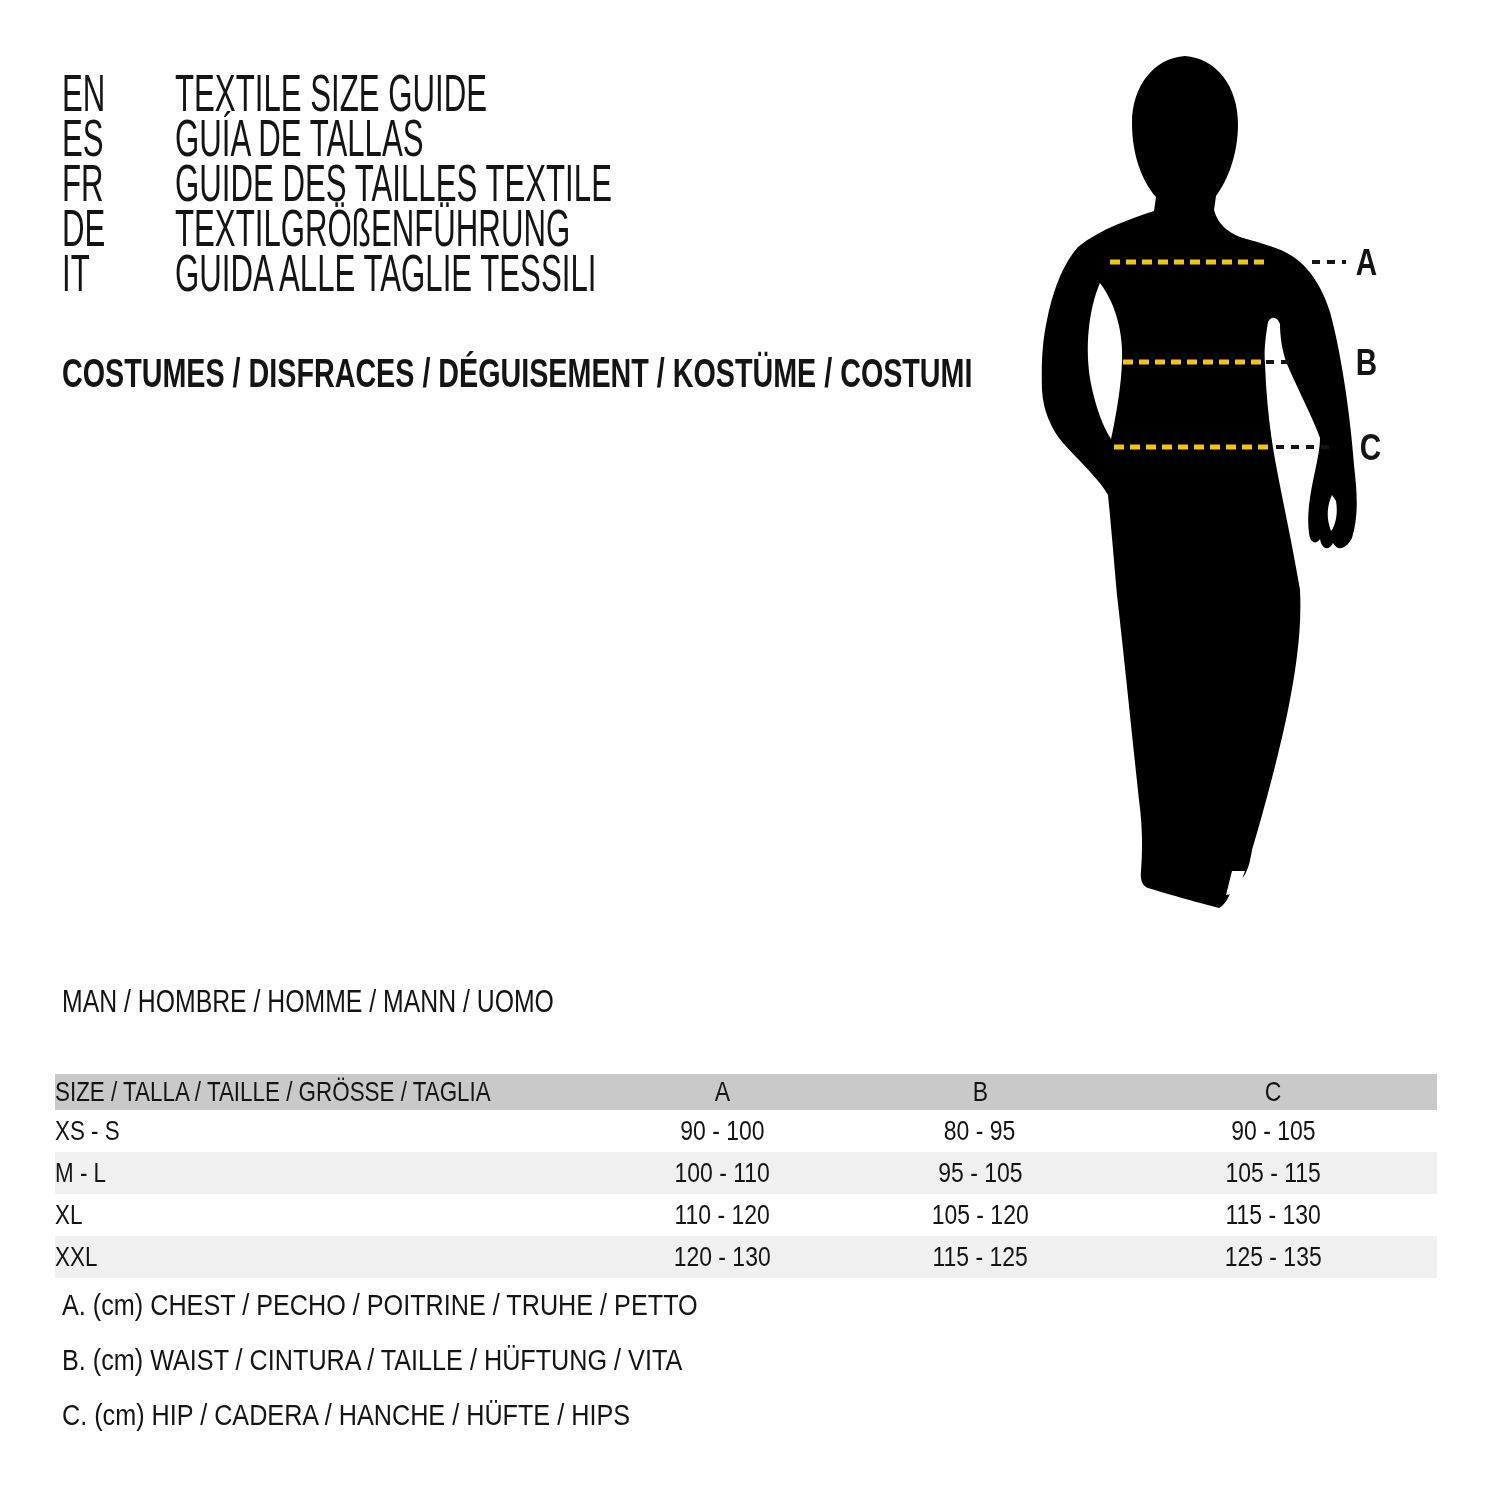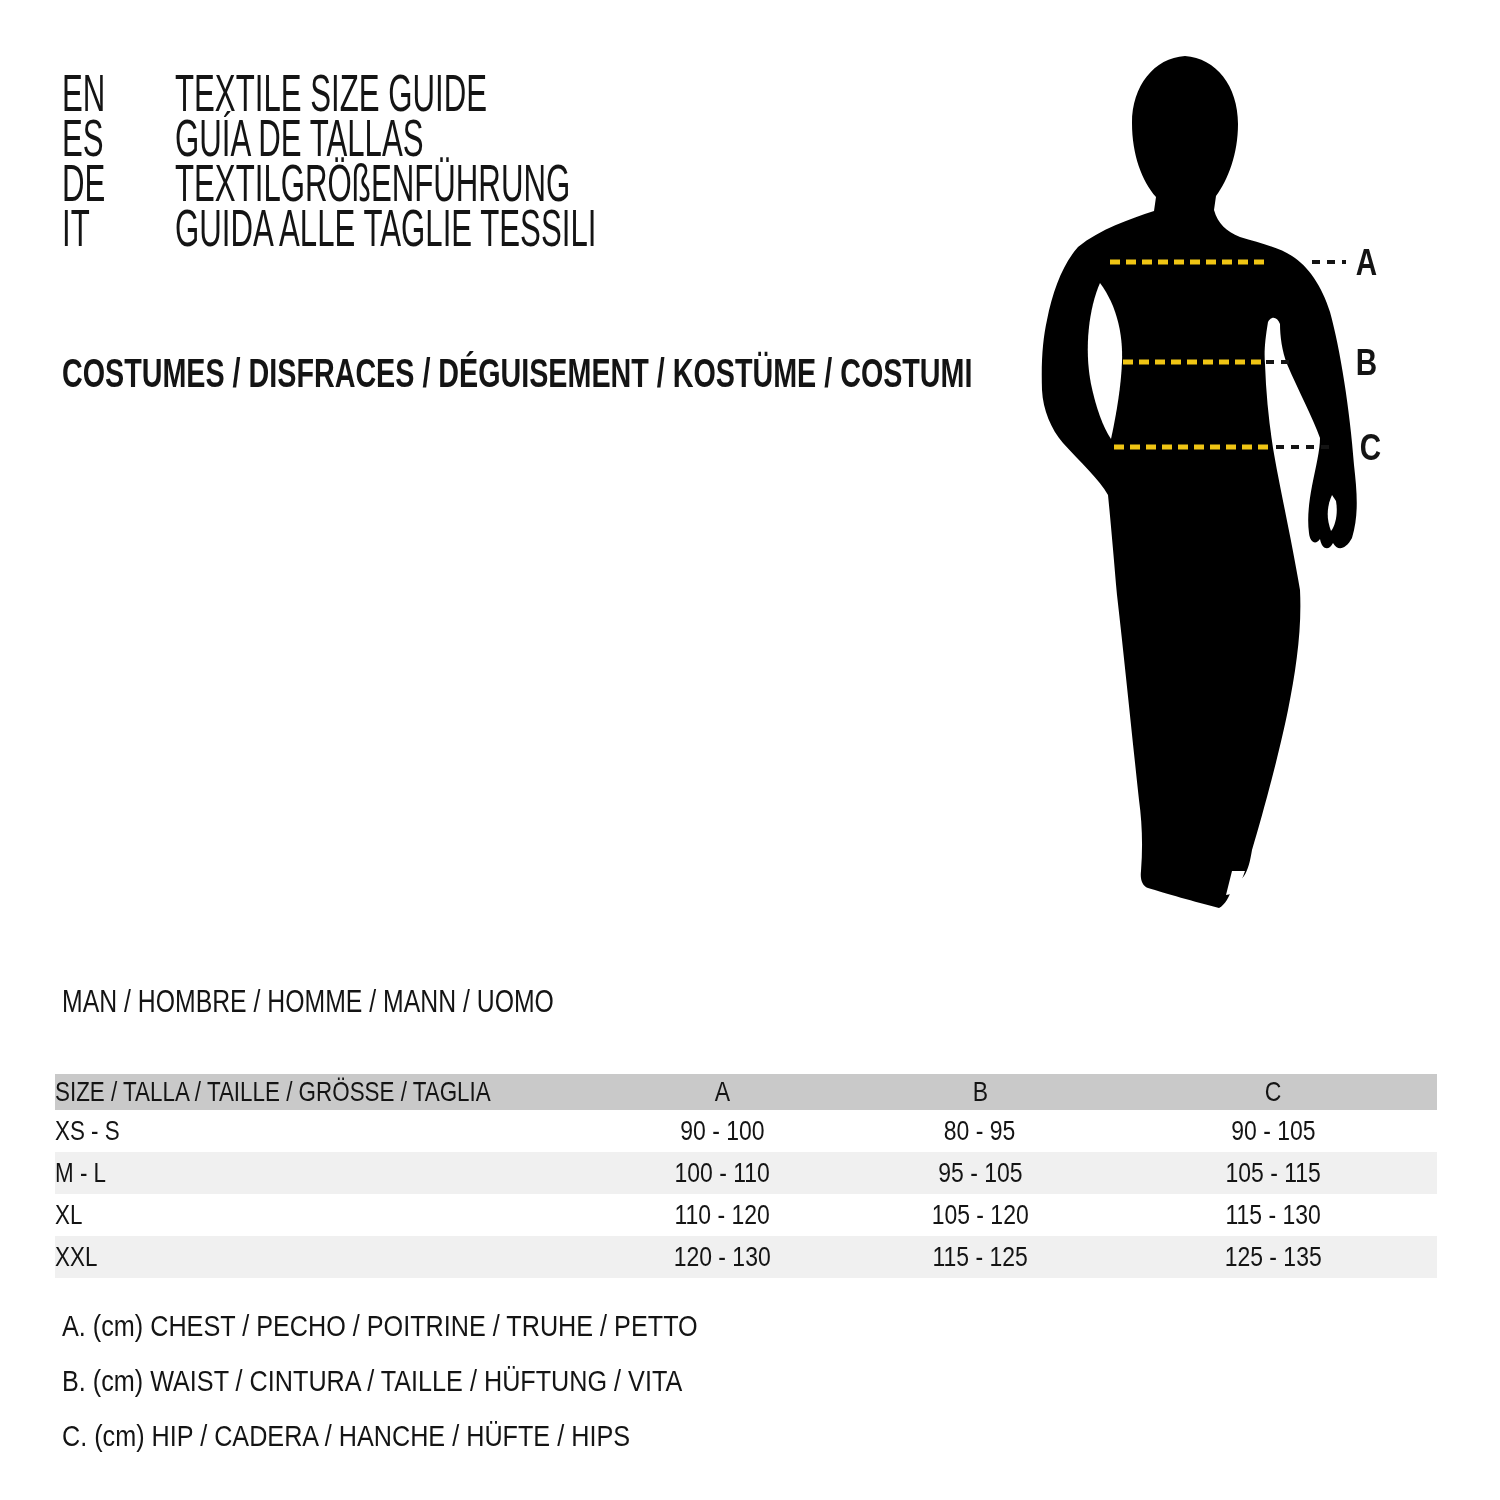--- a/index.html
+++ b/index.html
@@ -40,36 +40,40 @@
   table.size-table tbody tr.alt{background:#f0f0f0;padding-left:32px;}
   .col-size{width:538px;}
   .col-a{width:258px;}
   .col-b{width:258px;}
   .col-c{width:328px;}
   td.size-cell,th.size-cell{text-align:left;padding-left:7px;}
   td.val,th.val{text-align:center;}
   td.val-c,th.val-c{padding-right:70px;}
   
   .legend{position:absolute;left:62px;top:1288px;}
-  .legend-line{height:55px;display:flex;align-items:flex-end;font-size:30px;}
+  .legend-line{height:55px;display:flex;align-items:flex-start;font-size:30px;}
   .legend-line .sx{transform:scaleX(0.84);}
 </style>
 </head>
 <body>
 
 <div class="canvas">
 
   <div class="lang-list">
     <div class="lang-row">
       <span class="lang-code"><span class="sx">EN</span></span>
       <span class="lang-label"><span class="sx sx60">TEXTILE SIZE GUIDE</span></span>
     </div>
     <div class="lang-row">
       <span class="lang-code"><span class="sx">ES</span></span>
       <span class="lang-label"><span class="sx sx60">GUÍA DE TALLAS</span></span>
+    </div>
+    <div class="lang-row">
+      <span class="lang-code"><span class="sx">FR</span></span>
+      <span class="lang-label"><span class="sx sx60">GUIDE DES TAILLES TEXTILE</span></span>
     </div>
     <div class="lang-row">
       <span class="lang-code"><span class="sx">DE</span></span>
       <span class="lang-label"><span class="sx sx60">TEXTILGRÖßENFÜHRUNG</span></span>
     </div>
     <div class="lang-row">
       <span class="lang-code"><span class="sx">IT</span></span>
       <span class="lang-label"><span class="sx sx60">GUIDA ALLE TAGLIE TESSILI</span></span>
     </div>
   </div>

